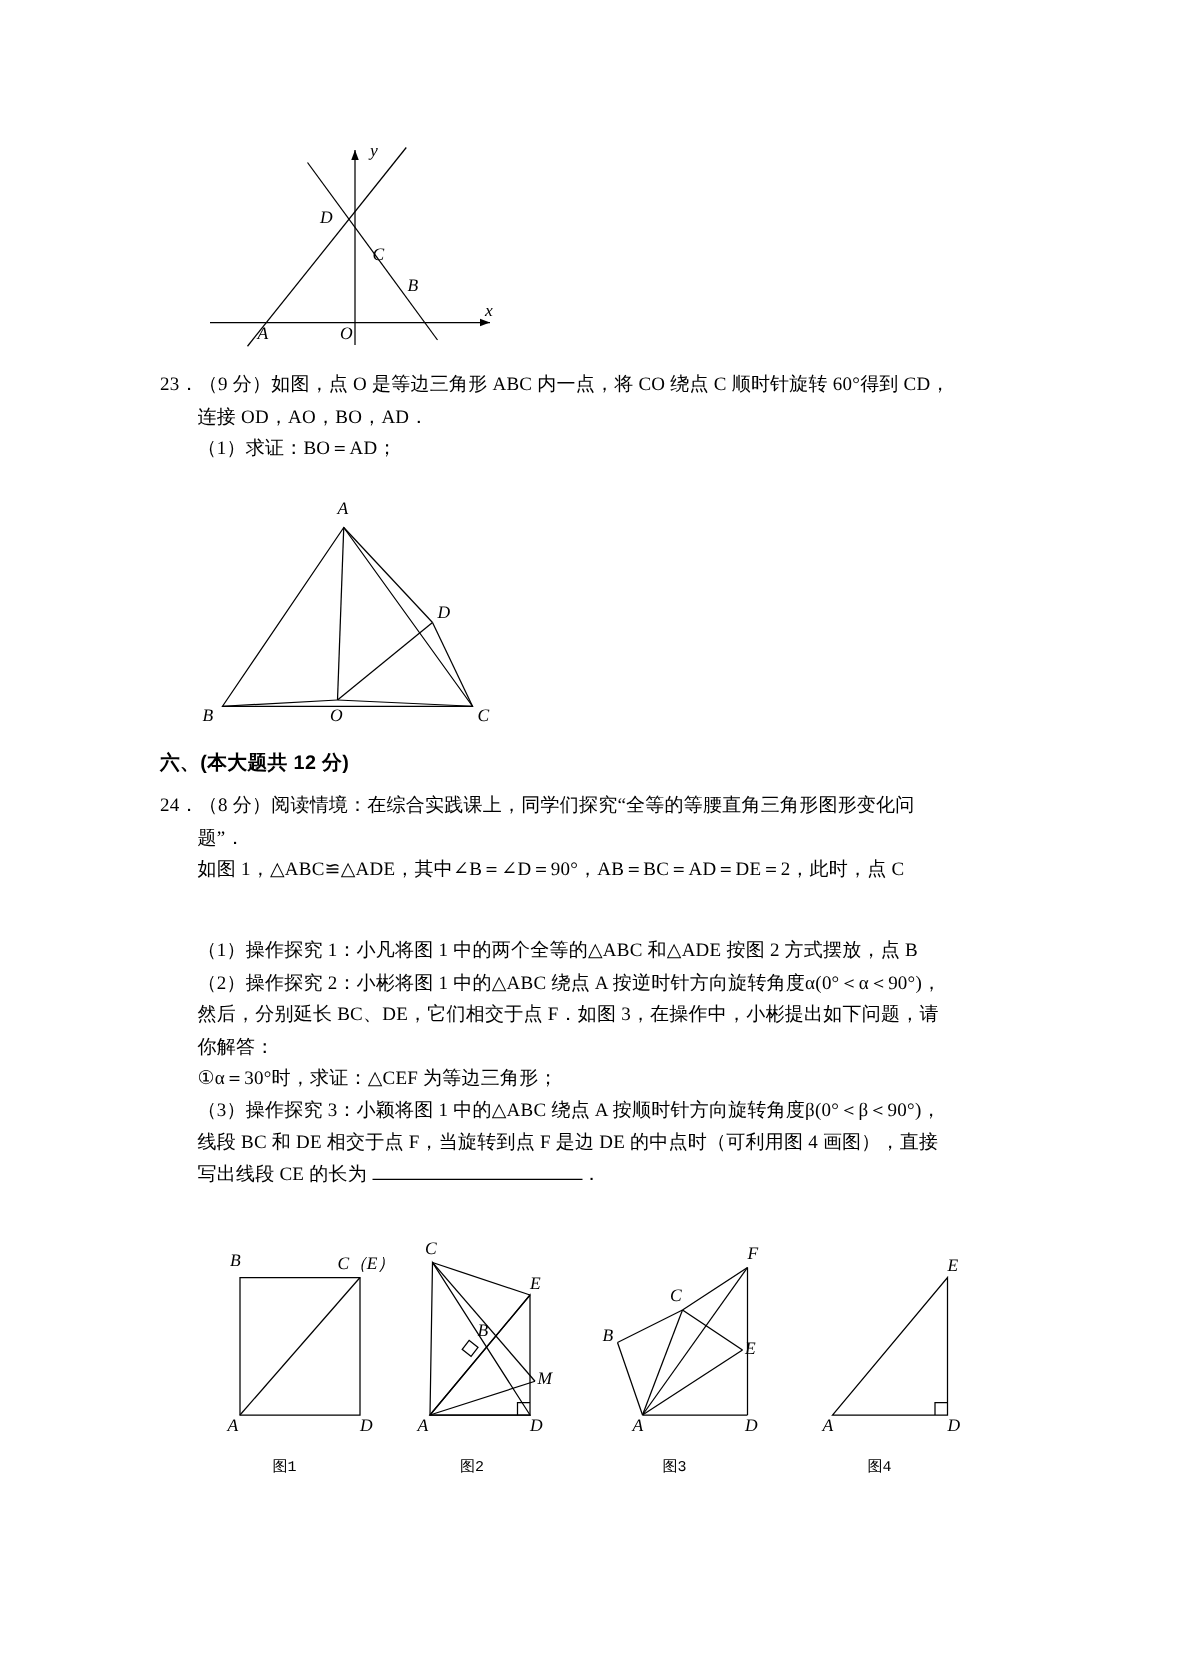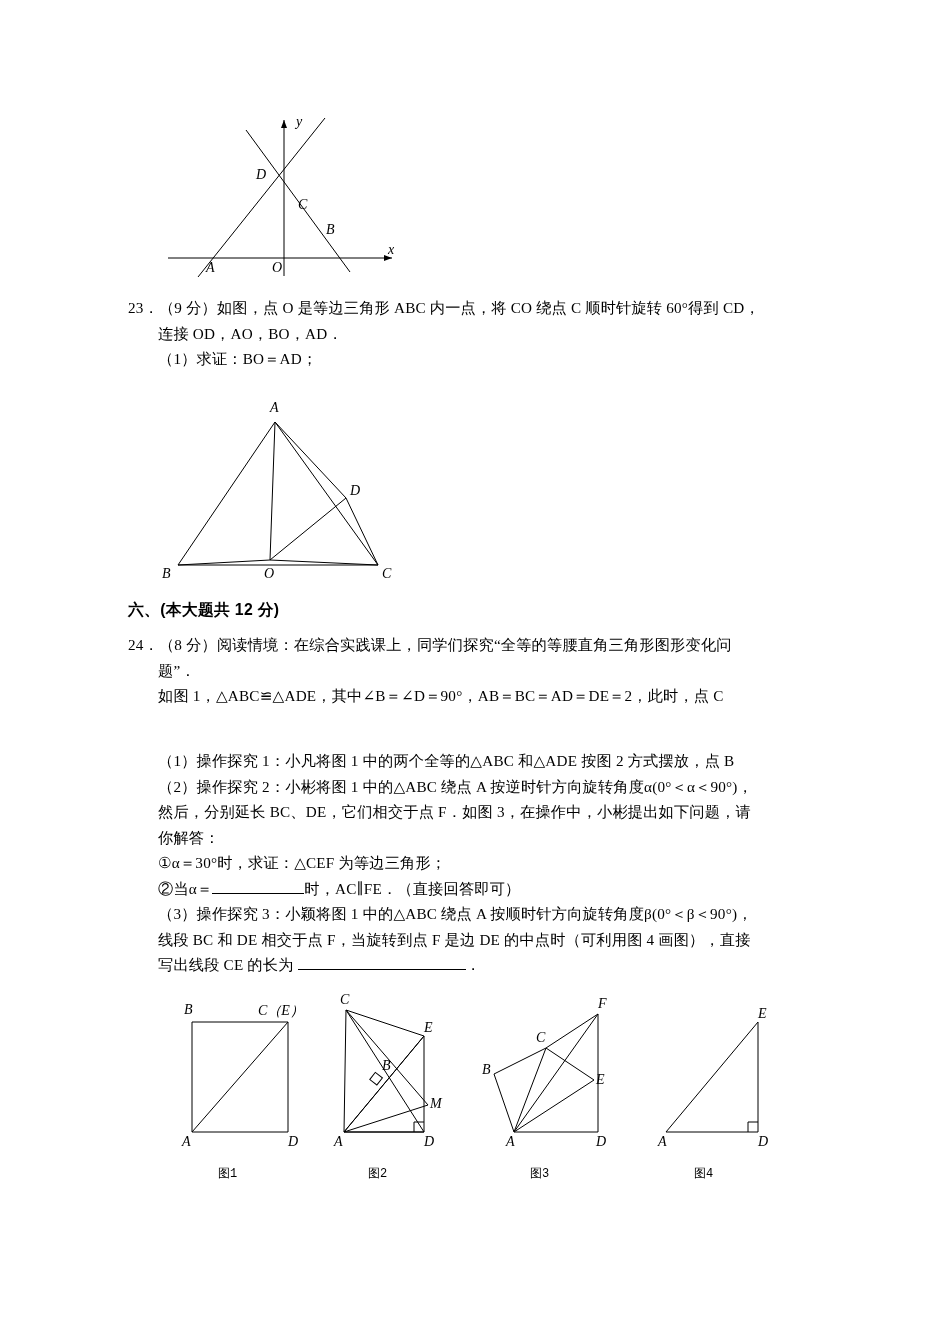--- a/index.html
+++ b/index.html
@@ -140,36 +140,35 @@
     <span class="line hang">题”．</span>
     <span class="line hang">如图 1，△ABC≌△ADE，其中∠B＝∠D＝90°，AB＝BC＝AD＝DE＝2，此时，点 C</span>
   </div>
 
   <div class="q" style="left:128px; top:748px; width:705px;">
     <span class="line hang">（1）操作探究 1：小凡将图 1 中的两个全等的△ABC 和△ADE 按图 2 方式摆放，点 B</span>
     <span class="line hang">（2）操作探究 2：小彬将图 1 中的△ABC 绕点 A 按逆时针方向旋转角度α(0°＜α＜90°)，</span>
     <span class="line hang">然后，分别延长 BC、DE，它们相交于点 F．如图 3，在操作中，小彬提出如下问题，请</span>
     <span class="line hang">你解答：</span>
     <span class="line hang">①α＝30°时，求证：△CEF 为等边三角形；</span>
-    <span class="line hang"><span>②当α＝</span><span class="blank-u" style="width:92px;"></span><span>时，AC∥FE．（直接回答即可）</span></span>
     <span class="line hang">（3）操作探究 3：小颖将图 1 中的△ABC 绕点 A 按顺时针方向旋转角度β(0°＜β＜90°)，</span>
     <span class="line hang">线段 BC 和 DE 相交于点 F，当旋转到点 F 是边 DE 的中点时（可利用图 4 画图），直接</span>
     <span class="line hang"><span>写出线段 CE 的长为</span>
       <span class="blank-u" style="width:168px;"></span><span>．</span></span>
   </div>
 
   <div class="fig-row">
 
     <div style="position:absolute; left:20px; top:0; width:150px; height:200px;">
       <svg width="150" height="165" viewBox="0 0 150 165">
         <polygon points="22,22 118,22 118,132 22,132" fill="none" stroke="#000" stroke-width="1"></polygon>
         <line x1="22" y1="132" x2="118" y2="22" stroke="#000" stroke-width="1"></line>
       </svg>
       <span class="ptlabel" style="left:14px; top:2px;">B</span>
-      <span class="ptlabel" style="left:88px; top:2px;">C（E）</span>
+      <span class="ptlabel" style="left:100px; top:2px;">C（E）</span>
       <span class="ptlabel" style="left:12px; top:134px;">A</span>
       <span class="ptlabel" style="left:118px; top:134px;">D</span>
       <span class="figlabel" style="left:48px; top:165px;">图1</span>
     </div>
 
     <div style="position:absolute; left:178px; top:0; width:160px; height:200px;">
       <svg width="160" height="165" viewBox="0 0 160 165">
 
         <polygon points="18,10 16,132 96,132" fill="none" stroke="#000" stroke-width="1"></polygon>
 

